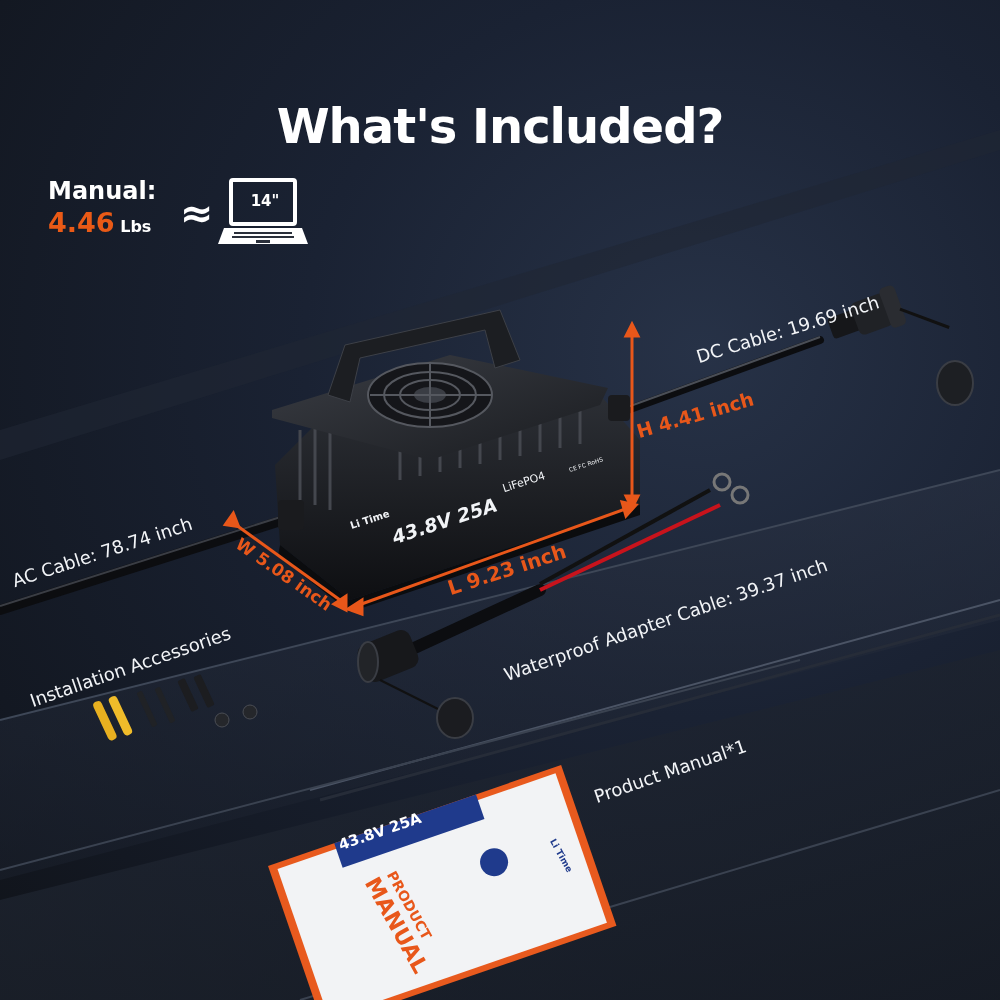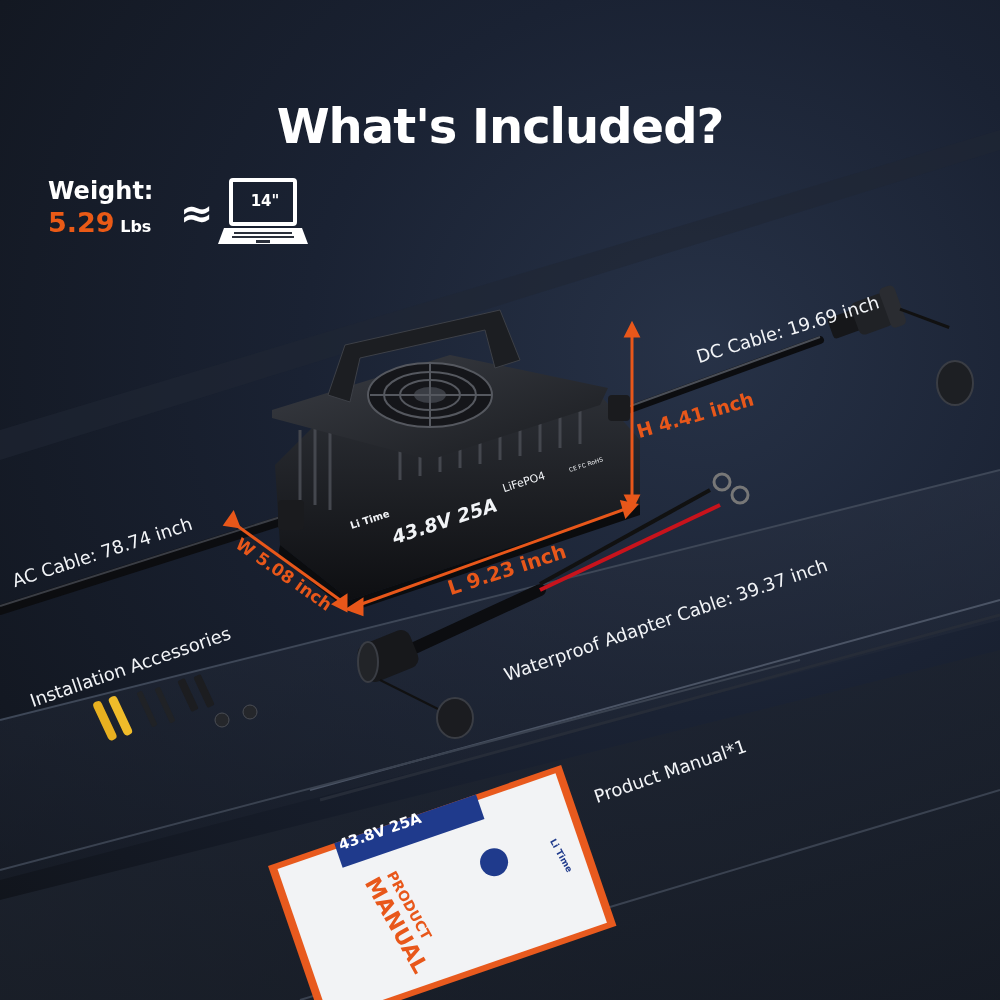--- a/index.html
+++ b/index.html
@@ -152,22 +152,22 @@
       <rect x="0" y="0" width="310" height="170" fill="#e85a1e"></rect>
       <rect x="8" y="6" width="294" height="158" fill="#f2f3f5"></rect>
       <rect x="70" y="0" width="150" height="26" fill="#1f3a8c"></rect>
       <circle cx="215" cy="70" r="14" fill="#1f3a8c"></circle>
     </g>
   </svg>
 
   <div class="title">What's Included?</div>
 
   <div class="weight">
-    <span class="lbl">Weight:</span>
-    <span class="val">5.29</span>
+    <span class="lbl">Manual:</span>
+    <span class="val">4.46</span>
     <span class="unit">Lbs</span>
   </div>
   <div class="approx">≈</div>
   <svg class="laptop" width="90" height="70">
     <rect x="13" y="2" width="64" height="44" rx="2" fill="none" stroke="#fff" stroke-width="4"></rect>
     <polygon points="6,50 84,50 90,66 0,66" fill="#fff"></polygon>
     <g fill="#2a2f3a">
       <rect x="16" y="54" width="58" height="2"></rect>
       <rect x="14" y="58" width="62" height="2"></rect>
       <rect x="38" y="62" width="14" height="3"></rect>

